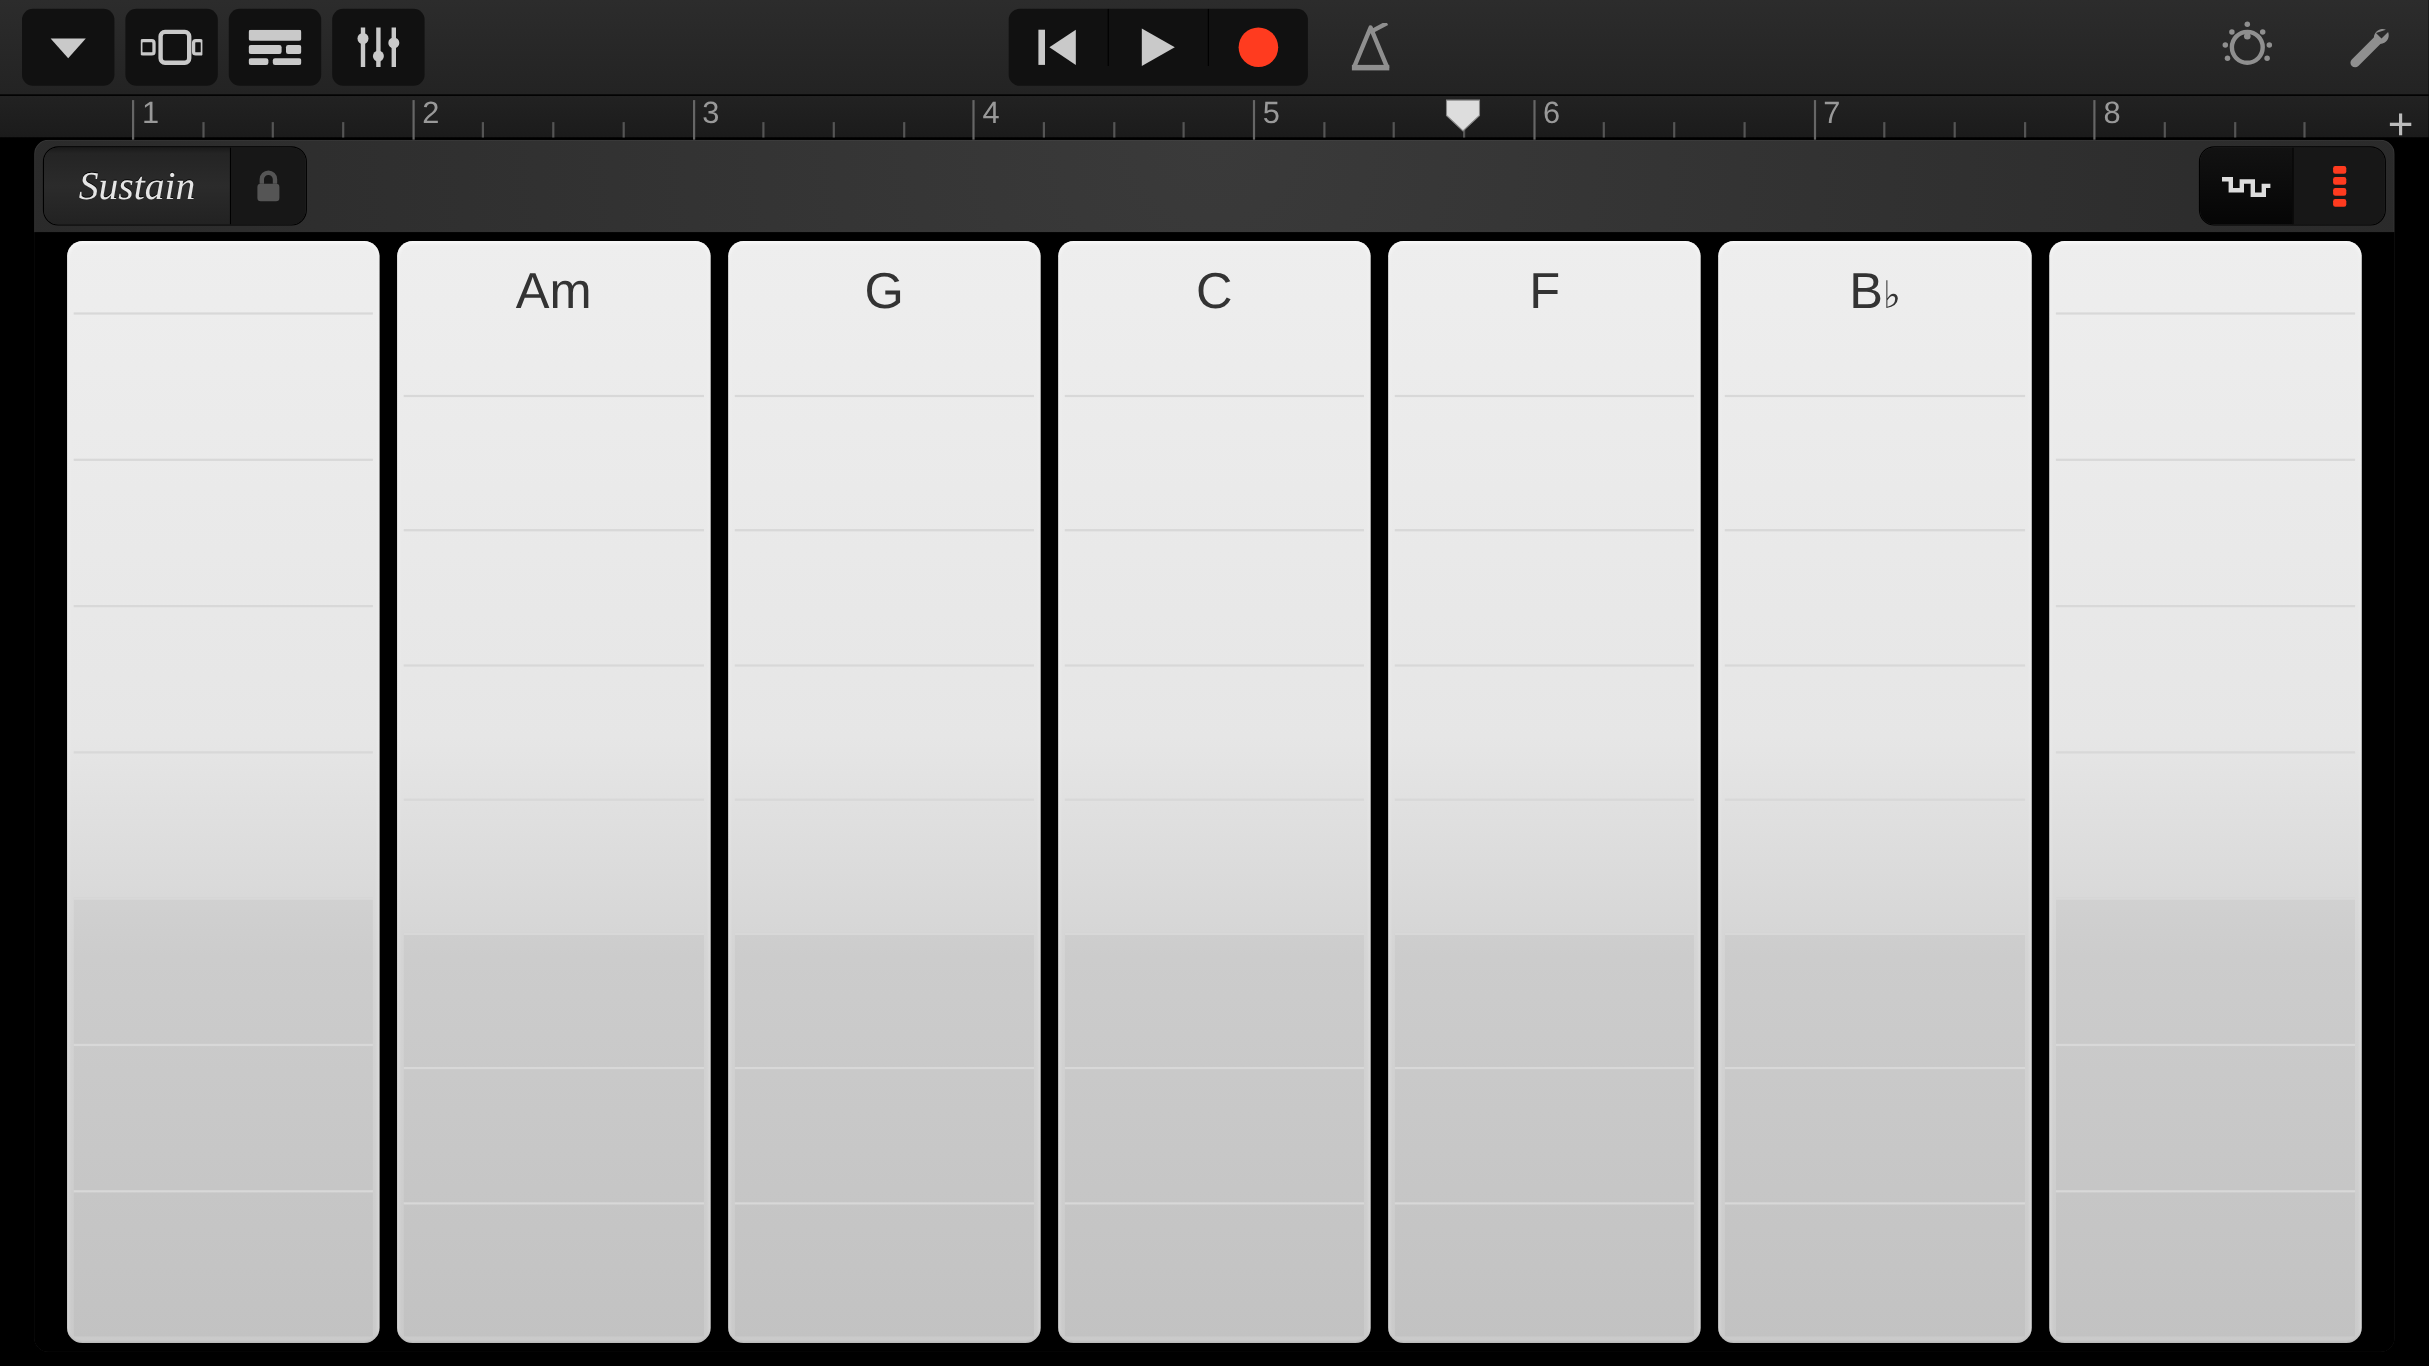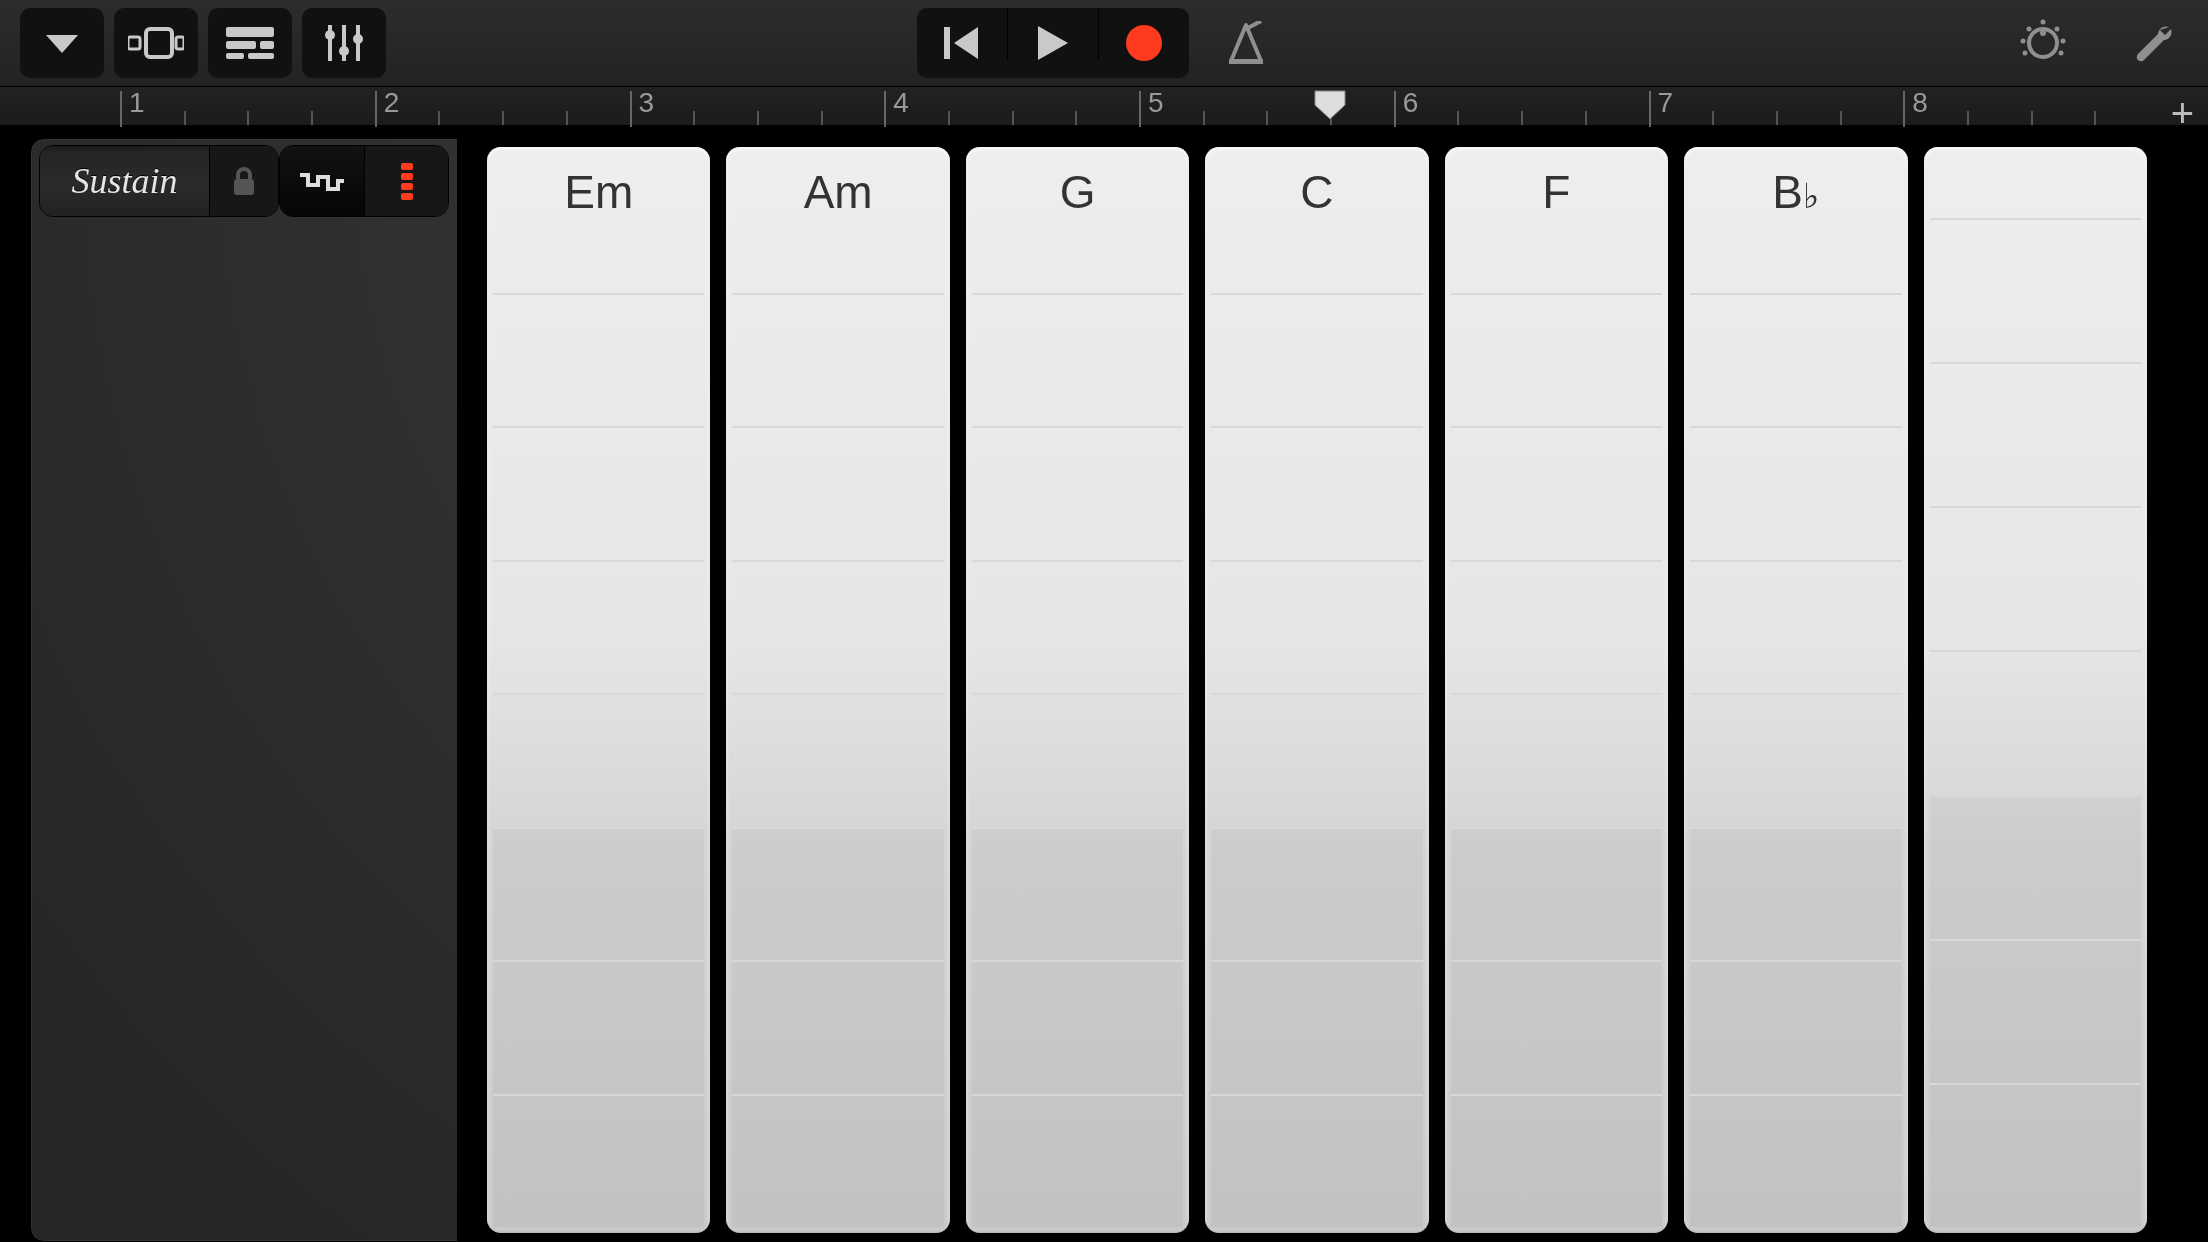--- a/index.html
+++ b/index.html
@@ -67,29 +67,29 @@
   }
   .playhead {
     position:absolute; top:2px; transform: translateX(-50%);
   }
   .add-section {
     position:absolute; right:14px; top:4px; color:#bbb; font-size:40px; font-weight:300;
   }
 
   
   .panel {
-    margin: 12px 30px 0 30px;
+    margin: 0 30px 0 30px;
     background: radial-gradient(ellipse at 50% 0%, #3a3a3a 0%, #262626 90%);
     border: 1px solid #000;
     border-radius: 14px;
     height: calc(1242px - 86px - 40px - 12px);
     box-shadow: inset 0 0 0 1px rgba(255,255,255,0.05);
     overflow:hidden;
     display:flex;
-    flex-direction:row;
+    flex-direction:column;
   }
   .panel-header {
     height: 84px;
     display:flex;
     align-items:center;
     padding: 6px 8px;
   }
   .sustain-group {
     display:flex;
     height: 72px;
@@ -331,21 +331,20 @@
           <rect x="4" y="12" width="12" height="7" rx="2" fill="#ff3b1f"></rect>
           <rect x="4" y="22" width="12" height="7" rx="2" fill="#ff3b1f"></rect>
           <rect x="4" y="32" width="12" height="7" rx="2" fill="#ff3b1f"></rect>
         </svg>
       </div>
     </div>
   </div>
 
   <div class="chord-area" id="chord-area">
       <div class="chord-strip">
-        <div class="chord-label">Em</div>
         <div class="string-rows">
           <div class="string-row"></div>
           <div class="string-row"></div>
           <div class="string-row"></div>
           <div class="string-row"></div>
           <div class="string-row"></div>
           <div class="string-row shade"></div>
           <div class="string-row shade"></div>
           <div class="string-row shade"></div>
         </div>

